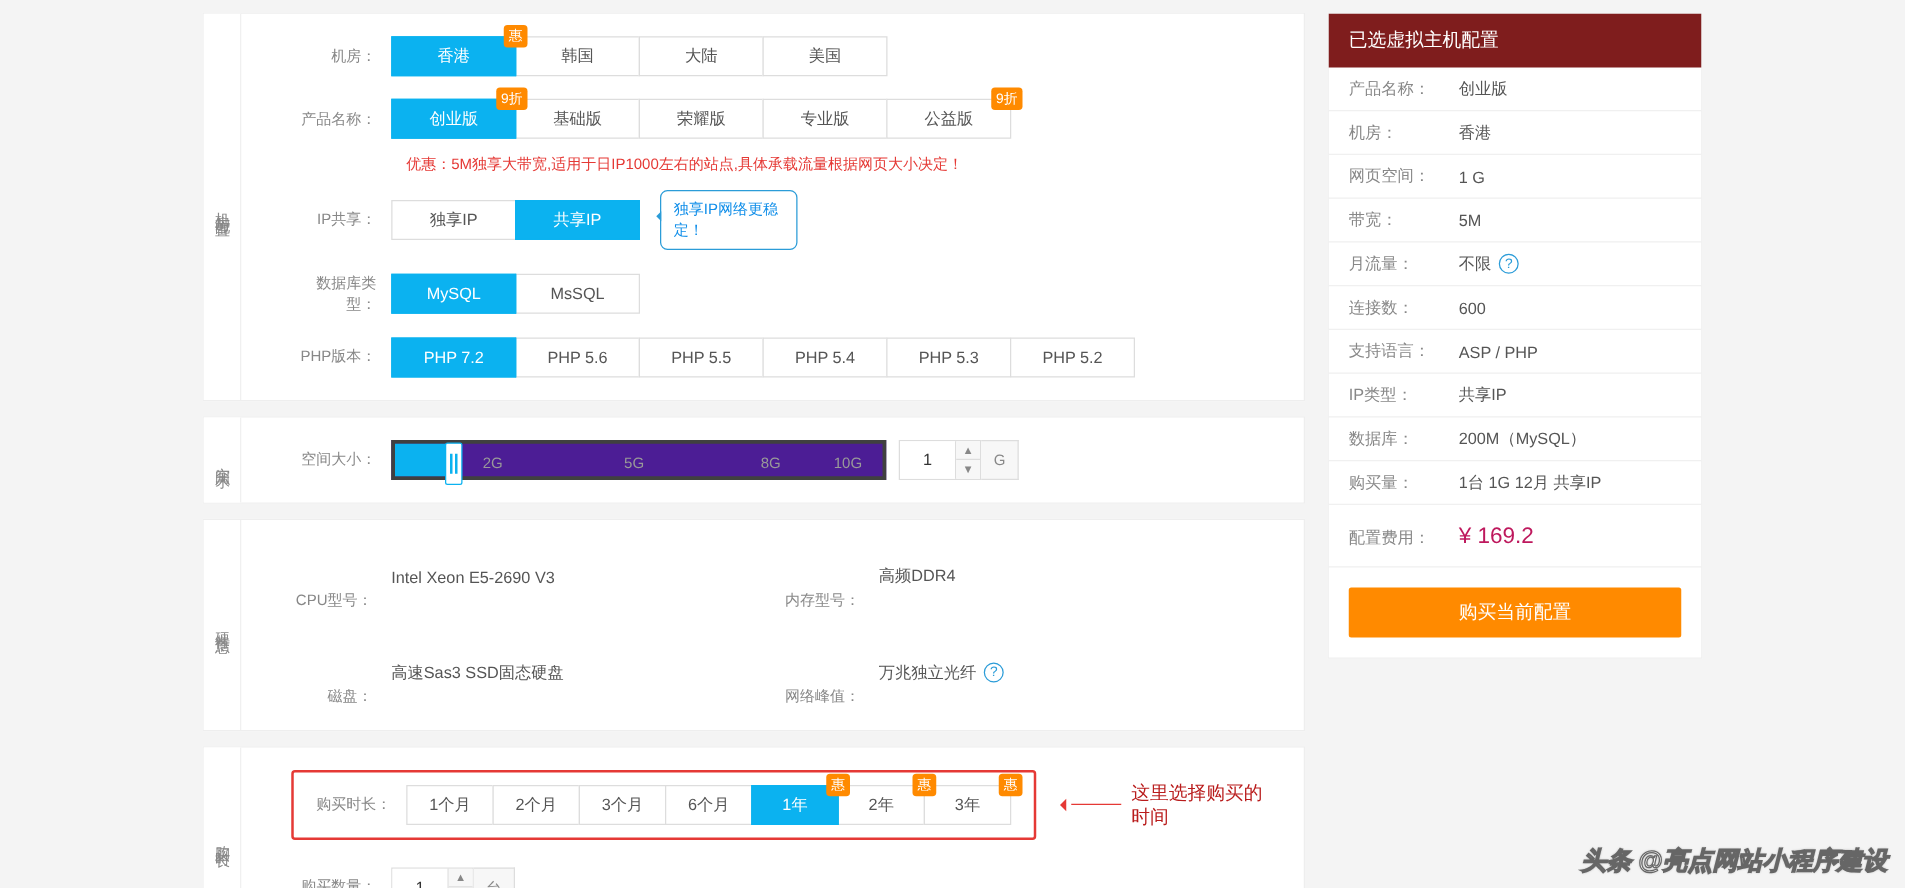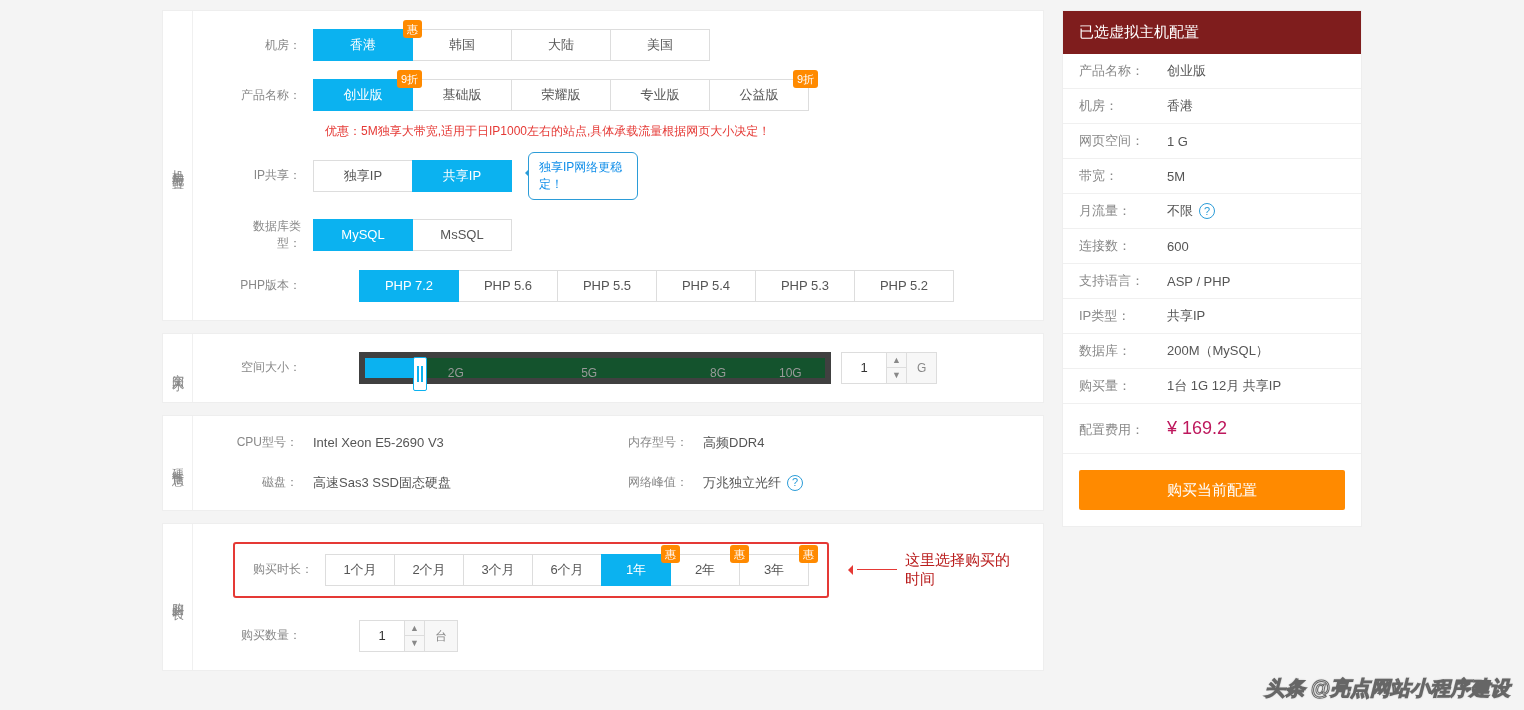--- a/index.html
+++ b/index.html
@@ -39,21 +39,21 @@
     letter-spacing: 2px;
   }
   .panel-body { flex: 1; padding: 18px 30px 18px 40px; }
 
   .row {
     display: flex;
     align-items: center;
     margin-bottom: 18px;
     position: relative;
   }
-  .row:last-child { margin-bottom: 0; gap: 46px; }
+  .row:last-child { margin-bottom: 0; }
   .row-label {
     width: 80px;
     text-align: right;
     color: #888;
     font-size: 12px;
     padding-right: 12px;
     flex-shrink: 0;
   }
   .btn-group { display: flex; position: relative; }
   .opt {
@@ -108,24 +108,24 @@
     content: "";
     position: absolute;
     left: -8px; top: 16px;
     border: 4px solid transparent;
     border-right-color: #2b9cd8;
   }
 
   .slider-wrap { display: flex; align-items: center; gap: 10px; }
   .slider {
     position: relative;
-    width: 472px;
+    width: 396px;
     height: 32px;
-    border: 6px solid #404040;
-    background: #14532d;
+    border: 3px solid #404040;
+    background: #4c1d95;
     display: flex;
   }
   .slider-fill {
     position: absolute;
     left: 0; top: 0; bottom: 0;
     width: 12%;
     background: #0bb2f0;
     z-index: 0;
   }
   .slider-thumb {
@@ -185,21 +185,21 @@
     border: 1px solid #ddd;
     border-left: none;
     background: #f7f7f7;
     color: #888;
     font-size: 12px;
   }
 
   .hw-grid { display: flex; flex-wrap: wrap; }
   .hw-item { width: 50%; display: flex; margin-bottom: 22px; font-size: 13px; }
   .hw-item:last-child, .hw-item:nth-last-child(2) { margin-bottom: 0; }
-  .hw-label { width: 80px; text-align: right; color: #888; font-size: 12px; padding-right: 15px; }
+  .hw-label { width: 80px; text-align: right; color: #888; font-size: 12px; padding-right: 15px; margin-top: 38px; }
   .hw-val { color: #555; display:flex;align-items:center;gap:6px;}
 
   .help-icon {
     display:inline-flex;align-items:center;justify-content:center;
     width:16px;height:16px;border:1px solid #2b9cd8;border-radius:50%;
     color:#2b9cd8;font-size:11px;line-height:1;
   }
 
   .duration-outline {
     border: 2px solid #e53935;

